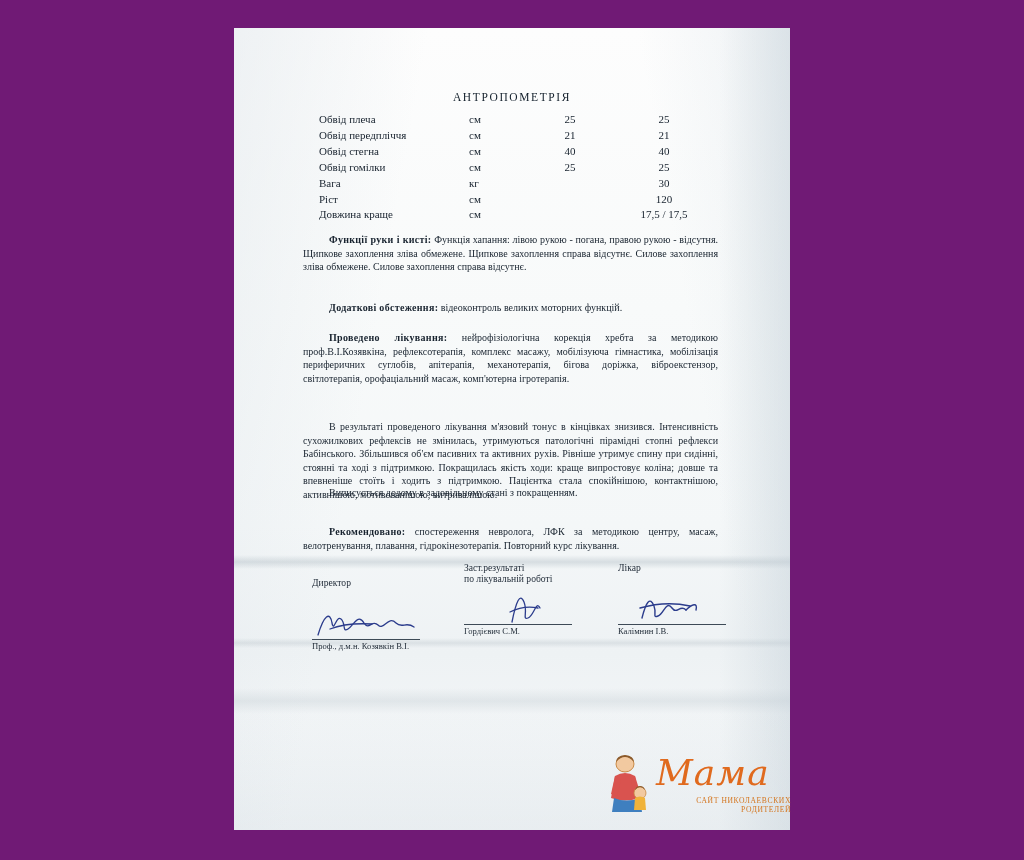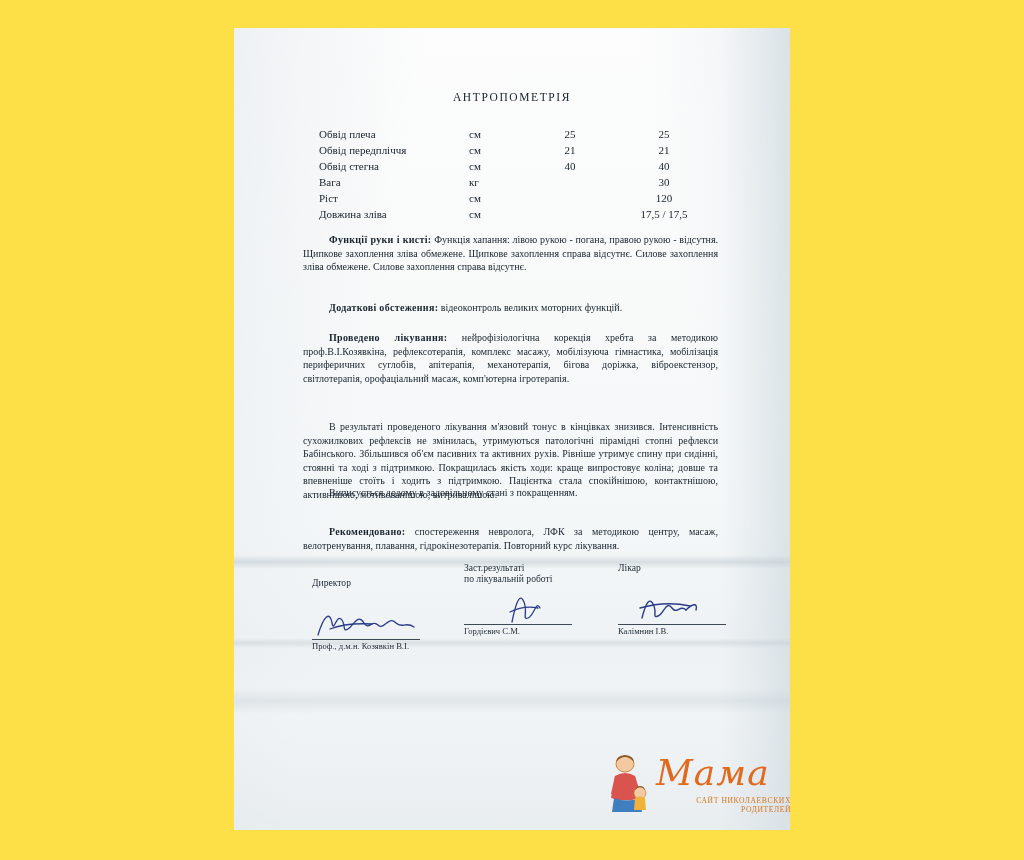--- a/index.html
+++ b/index.html
@@ -10,21 +10,21 @@
   body {
     width: 1024px;
     height: 860px;
     overflow: hidden;
     font-family: "Liberation Serif", serif;
   }
   #page {
     position: relative;
     width: 1024px;
     height: 860px;
-    background: #fde047;
+    background: #701a75;
   }
   
   .scan-sheet {
     position: absolute;
     left: 234px;
     top: 28px;
     width: 556px;
     height: 802px;
     background:
       linear-gradient(100deg, rgba(226,232,236,0.55) 0%, rgba(255,255,255,0) 28%),
@@ -77,21 +77,20 @@
 
   
   .anthro {
     position: absolute;
     left: 85px;
     top: 84px;
     width: 400px;
     border-collapse: collapse;
     font-size: 11px;
     color: #17222e;
-    margin-top: 15px;
   }
   .anthro td {
     padding: 0 0 1.5px 0;
     line-height: 14.4px;
     white-space: nowrap;
   }
   .anthro td.label { width: 150px; }
   .anthro td.unit { width: 62px; }
   .anthro td.v1 { width: 78px; text-align: center; }
   .anthro td.v2 { text-align: center; }
@@ -209,33 +208,39 @@
             <td class="v1">21</td>
             <td class="v2">21</td>
           </tr>
           <tr>
             <td class="label">Обвід стегна</td>
             <td class="unit">см</td>
             <td class="v1">40</td>
             <td class="v2">40</td>
           </tr>
           <tr>
+            <td class="label">Обвід гомілки</td>
+            <td class="unit">см</td>
+            <td class="v1">25</td>
+            <td class="v2">25</td>
+          </tr>
+          <tr>
             <td class="label">Вага</td>
             <td class="unit">кг</td>
             <td class="v1"></td>
             <td class="v2">30</td>
           </tr>
           <tr>
             <td class="label">Ріст</td>
             <td class="unit">см</td>
             <td class="v1"></td>
             <td class="v2">120</td>
           </tr>
           <tr>
-            <td class="label">Довжина зліва</td>
+            <td class="label">Довжина краще</td>
             <td class="unit">см</td>
             <td class="v1"></td>
             <td class="v2">17,5  / 17,5</td>
           </tr>
         </tbody>
       </table>
 
       <div class="para" style="top:205px;">
         <span class="indent"></span><b>Функції руки і кисті:</b><span> Функція хапання: лівою рукою - погана, правою рукою - відсутня. Щипкове захоплення зліва обмежене. Щипкове захоплення справа відсутнє. Силове захоплення зліва обмежене. Силове захоплення справа відсутнє.</span>
       </div>

